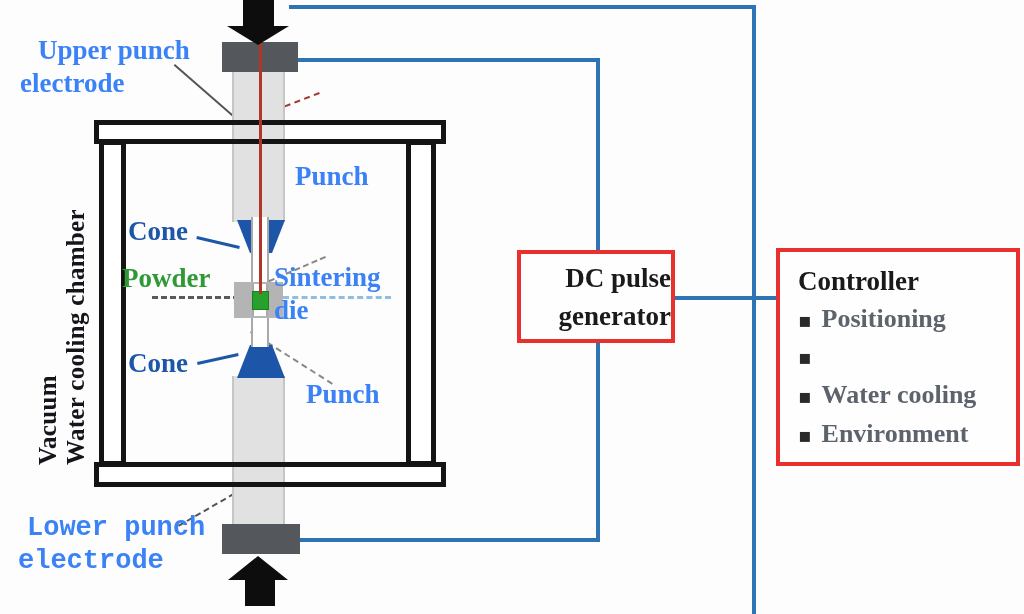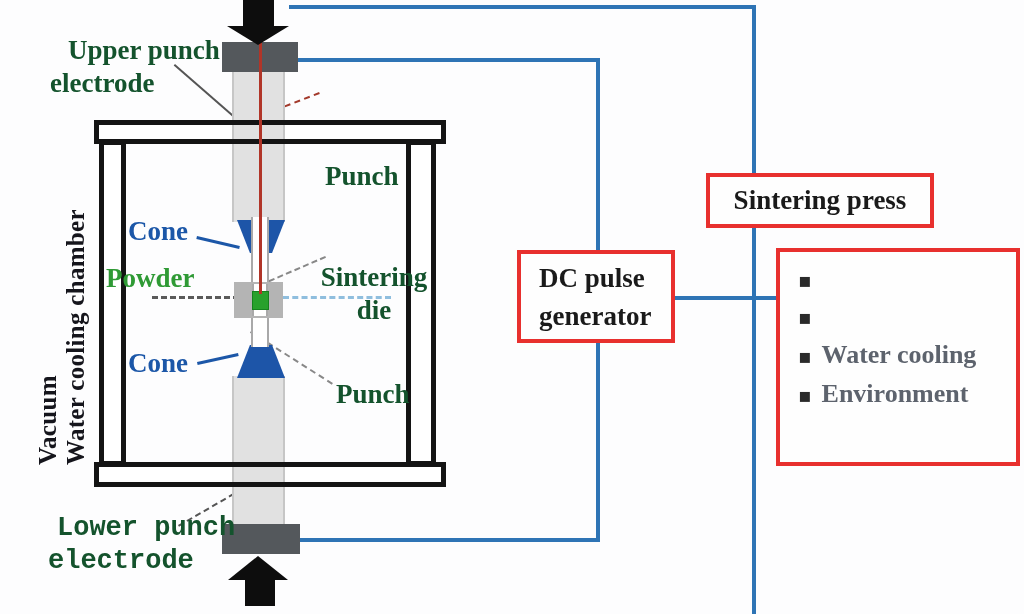--- a/index.html
+++ b/index.html
@@ -28,36 +28,36 @@
   .die{position:absolute; background:#b4b4b4;}
   .powder{position:absolute; background:#28a12c; box-sizing:border-box; border:1px solid #15831d;}
   .pyro-line{position:absolute; background:#b13528;}
   
   .leader{position:absolute; height:0; transform-origin:0 0;}
   
   .dash-dark{position:absolute; height:0; border-top:3px dashed #5a5a5a;}
   .dash-blue{position:absolute; height:0; border-top:3px dashed #8fbede;}
   
   .lbl{position:absolute; font-weight:bold; white-space:pre-line; line-height:33px; font-size:27px;}
-  .lbl-gray{color:#14532d;margin-left:30px;}
+  .lbl-gray{color:#3b82f6;}
   .lbl-red{color:#96301f;}
   .lbl-blue{color:#1c57a8;}
-  .lbl-green{color:#2f9a35;}
+  .lbl-green{color:#2f9a35;margin-left:16px;}
   .chamber-lbl{
     position:absolute; left:34px; top:465px; width:326px;
     transform:rotate(-90deg); transform-origin:0 0;
     font-size:25px; font-weight:bold; color:#15151c; line-height:28px;
     white-space:pre-line; letter-spacing:0.3px;
   }
   
   .rbox{position:absolute; box-sizing:border-box; border:4px solid #e8302e; background:#fefefe;}
   .rbox-title{font-weight:bold; color:#1a1a1a; font-size:27px;}
   #sintering-press-box{display:flex; align-items:center; justify-content:center;}
   #dc-box{display:flex; flex-direction:column; justify-content:center; padding-left:18px;
-          line-height:38px; white-space:pre-line;}
+          line-height:38px; white-space:pre-line;text-align:right;}
   #controller-box{padding:10px 0 0 18px;}
   .citem{display:flex; align-items:baseline; line-height:37px;
          font-size:26px; font-weight:bold; color:#5d636d;}
   .citem .bullet{color:#2a2a2a; font-size:20px; margin-right:10px;
                  font-family:"DejaVu Sans", sans-serif;}
 </style>
 </head>
 <body>
 
 <div id="canvas">
@@ -110,39 +110,38 @@
               border-right:31px solid transparent; border-top:19px solid #0d0d0d;"></div>
   <div class="tri" style="left:228px; top:556px; border-left:30px solid transparent;
               border-right:30px solid transparent; border-bottom:24px solid #0d0d0d;"></div>
   <div class="arrow-shaft" style="left:245px; top:578px; width:30px; height:28px;"></div>
 
   <div class="lbl lbl-gray" style="left:20px; top:34px; text-indent:18px;">Upper punch
 electrode</div>
   <div class="lbl lbl-gray" style="left:295px; top:160px;">Punch</div>
   <div class="lbl lbl-blue" style="left:128px; top:215px;">Cone</div>
   <div class="lbl lbl-green" style="left:106px; top:262px;">Powder</div>
-  <div class="lbl lbl-gray" style="left:274px; top:261px; width:140px; text-align:center;">Sintering
+  <div class="lbl lbl-gray" style="left:274px; top:261px; width:140px; ">Sintering
 die</div>
   <div class="lbl lbl-blue" style="left:128px; top:347px;">Cone</div>
   <div class="lbl lbl-gray" style="left:306px; top:378px;">Punch</div>
   <div class="lbl lbl-gray" style="left:18px; top:512px; text-indent:9px;font-family:Liberation Mono, monospace;">Lower punch
 electrode</div>
   <div class="chamber-lbl">Vacuum
 Water cooling chamber</div>
 
-  <div id="sintering-press-box" class="rbox" style="left:706px; top:173px; width:228px; height:55px;">
-    <span class="rbox-title">Sintering press</span>
-  </div>
 
   <div id="dc-box" class="rbox rbox-title" style="left:517px; top:250px; width:158px; height:93px;">DC pulse
 generator</div>
 
   <div id="controller-box" class="rbox" style="left:776px; top:248px; width:244px; height:218px;">
+    <div class="rbox-title" style="line-height:38px;">Controller</div>
     <div class="citem">
       <span class="bullet">▪</span>
+      <span>Positioning</span>
     </div>
     <div class="citem">
       <span class="bullet">▪</span>
     </div>
     <div class="citem">
       <span class="bullet">▪</span>
       <span>Water cooling</span>
     </div>
     <div class="citem">
       <span class="bullet">▪</span>

